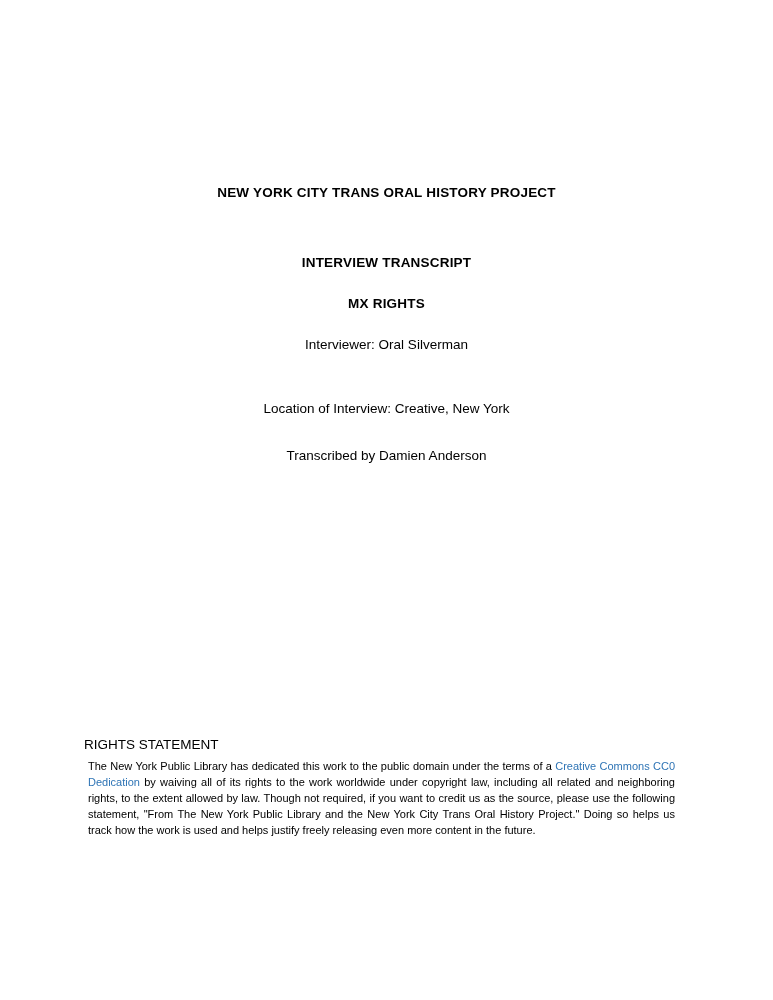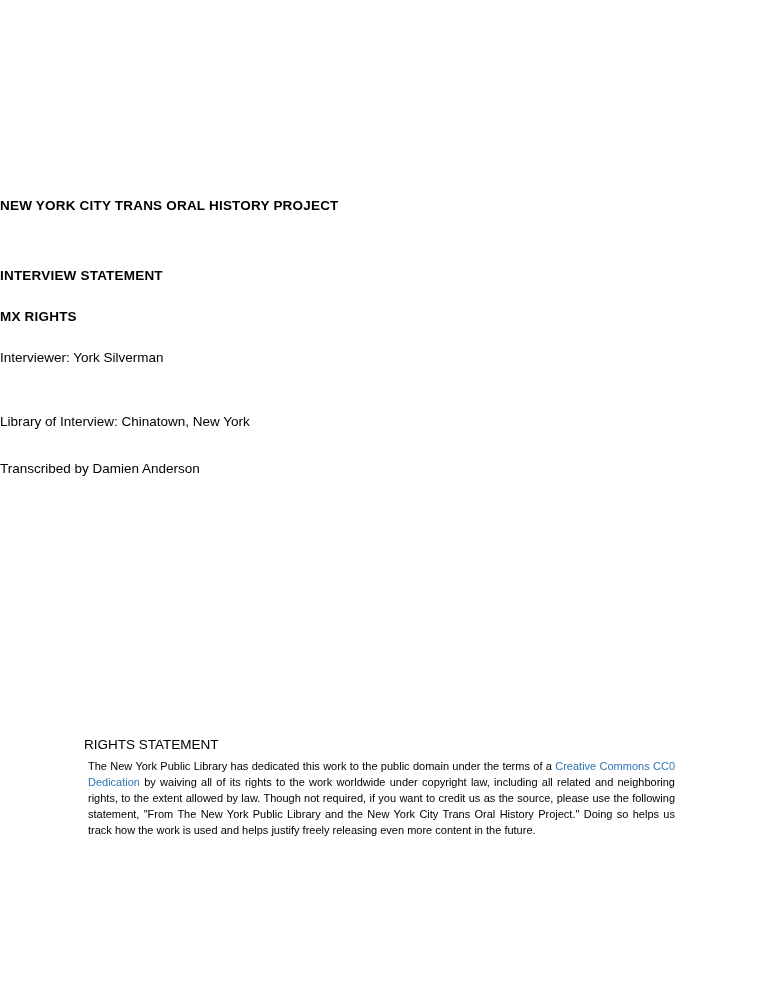--- a/index.html
+++ b/index.html
@@ -21,22 +21,22 @@
     height: 1000px;
     background: #ffffff;
     box-sizing: border-box;
   }
 
   
   .title-block {
     position: absolute;
     left: 0;
     right: 0;
-    top: 198px;
-    text-align: left;
+    top: 185px;
+    text-align: center;
   }
   .doc-title {
     font-size: 13.5px;
     font-weight: bold;
     letter-spacing: 0.2px;
     margin: 0;
     line-height: 1.2;
   }
   .spacer-1 { height: 54px; }
   .sub-title {
@@ -88,28 +88,28 @@
   }
 </style>
 </head>
 <body>
 
 <div class="page">
 
   <div class="title-block">
     <p class="doc-title">NEW YORK CITY TRANS ORAL HISTORY PROJECT</p>
     <div class="spacer-1"></div>
-    <p class="sub-title">INTERVIEW STATEMENT</p>
+    <p class="sub-title">INTERVIEW TRANSCRIPT</p>
     <div class="spacer-2"></div>
     <p class="narrator">MX RIGHTS</p>
     <div class="gap-sm"></div>
-    <p class="meta-line">Interviewer: York Silverman</p>
+    <p class="meta-line">Interviewer: Oral Silverman</p>
     <div class="gap-sm"></div>
     <div class="gap-sm"></div>
-    <p class="meta-line">Library of Interview: Chinatown, New York</p>
+    <p class="meta-line">Location of Interview: Creative, New York</p>
     <div class="gap-md"></div>
     <p class="meta-line">Transcribed by Damien Anderson</p>
     <div class="gap-sm"></div>
   </div>
 
   <div class="rights-block">
     <p class="rights-heading">RIGHTS STATEMENT</p>
     <p class="rights-body"><span>The New York Public Library has dedicated this work to the public domain under the terms of a </span><a class="cc-link" href="#">Creative Commons CC0 Dedication</a><span> by waiving all of its rights to the work worldwide under copyright law, including all related and neighboring rights, to the extent allowed by law. Though not required, if you want to credit us as the source, please use the following statement, "From The New York Public Library and the New York City Trans Oral History Project." Doing so helps us track how the work is used and helps justify freely releasing even more content in the future.</span></p>
   </div>
 

